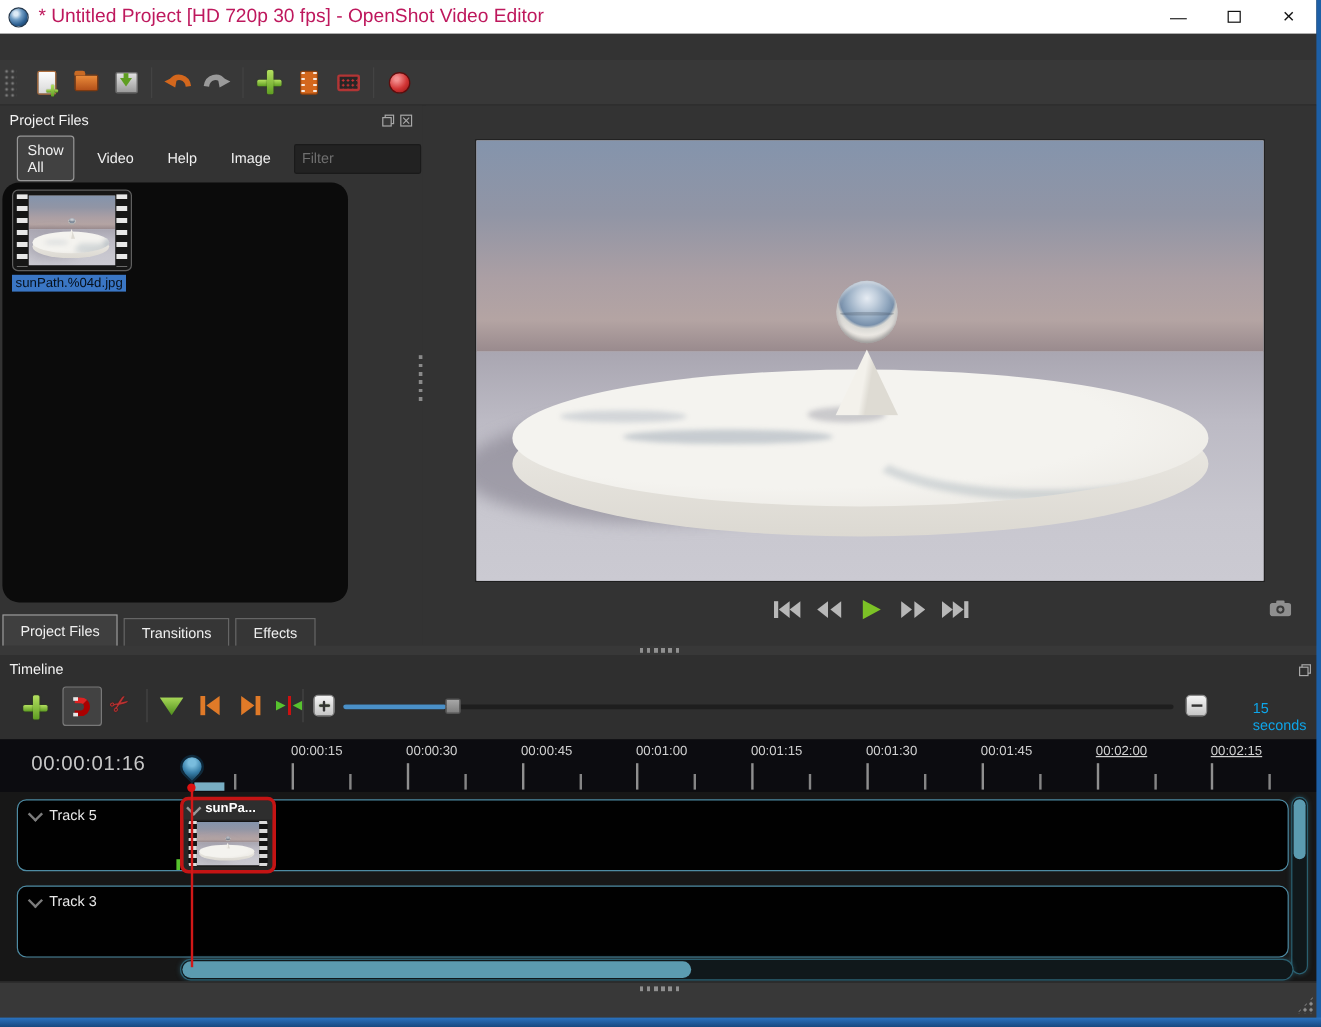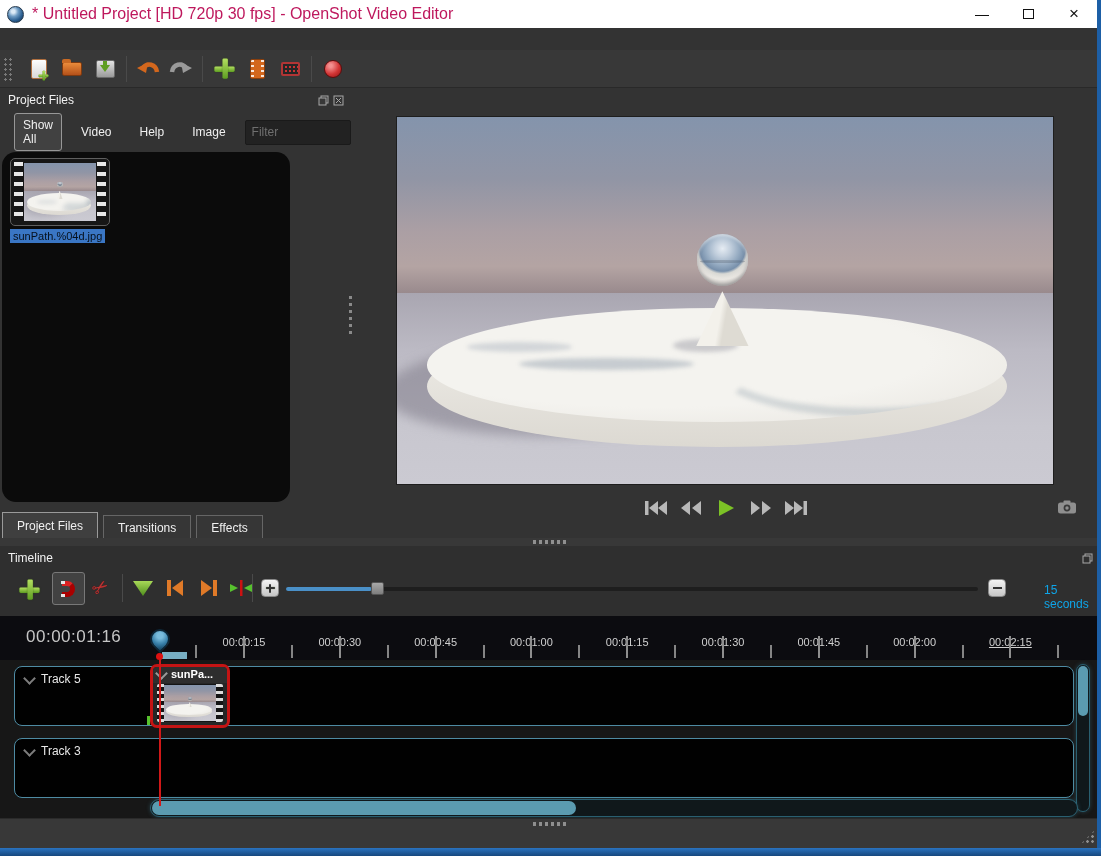--- a/index.html
+++ b/index.html
@@ -151,21 +151,21 @@
   .zb-glyph.plus::after { content:""; position:absolute; left:3.5px; top:0; width:2px; height:9px; background:#333; box-shadow:none; }
   .zb-glyph::after { box-shadow:none; }
   .slider-track { left:286px; top:17px; width:692px; height:4px; background:#1e1e1e; border-radius:2px; }
   .slider-fill { left:286px; top:17px; width:86px; height:4px; background:#4a90c8; border-radius:2px; }
   .slider-handle { left:371px; top:12px; width:13px; height:13px; background:linear-gradient(#a8a8a8,#7e7e7e);
     border:1px solid #555; border-radius:2px; }
   .zoom-label { left:1012px; top:13px; color:#0ea5e9;margin-left:32px; }
 
   .ruler { position:absolute; left:0; top:70px; width:1101px; height:44px; background:#0c0c10; }
   .cur-time { position:absolute; left:26px; top:11px; font-size:17px; color:#c6c6c6; letter-spacing:.5px; }
-  .tick-label { position:absolute; top:20px; transform:translateX(-50%); font-size:11px; color:#d0d0d0; }
+  .tick-label { position:absolute; top:4px; transform:translateX(-50%); font-size:11px; color:#d0d0d0;margin-left:20px; }
   .tick-major { position:absolute; top:20px; width:2px; height:22px; background:#8f8f8f; }
   .tick-minor { position:absolute; top:29px; width:2px; height:13px; background:#858585; }
   .clip-indicator { position:absolute; left:162px; top:36px; width:25px; height:7px; background:#78aec3; }
   .playhead-drop { position:absolute; left:150px; top:13px; width:20px; height:20px;
     border-radius:50% 50% 0 50%; transform:rotate(45deg);
     background:radial-gradient(circle at 35% 35%, #79bcdd 0 20%, #357ca6 60%, #143e58 100%);
     border:2px solid rgba(8,28,42,.9); z-index:31; }
   .playhead-dot { position:absolute; left:156px; top:37px; width:7px; height:7px; border-radius:50%; background:#d11; z-index:32; }
 
   .tracks { position:absolute; left:0; top:114px; width:1101px; height:158px; background:#171717; }
@@ -443,21 +443,21 @@
           <span class="tick-label" style="left: 435.6px;">00:00:45</span>
           <div class="tick-major" style="left: 434.6px;"></div>
           <span class="tick-label" style="left: 531.4px;">00:01:00</span>
           <div class="tick-major" style="left: 530.4px;"></div>
           <span class="tick-label" style="left: 627.2px;">00:01:15</span>
           <div class="tick-major" style="left: 626.2px;"></div>
           <span class="tick-label" style="left: 723px;">00:01:30</span>
           <div class="tick-major" style="left: 722px;"></div>
           <span class="tick-label" style="left: 818.8px;">00:01:45</span>
           <div class="tick-major" style="left: 817.8px;"></div>
-          <span class="tick-label" style="left: 914.6px;">00:02:00</span>
+          <span class="tick-label" style="left: 914.6px; text-decoration: underline;">00:02:00</span>
           <div class="tick-major" style="left: 913.6px;"></div>
           <span class="tick-label" style="left: 1010.4px; text-decoration: underline;">00:02:15</span>
           <div class="tick-major" style="left: 1009.4px;"></div>
           <div class="tick-minor" style="left: 195.1px;"></div>
           <div class="tick-minor" style="left: 290.9px;"></div>
           <div class="tick-minor" style="left: 386.7px;"></div>
           <div class="tick-minor" style="left: 482.5px;"></div>
           <div class="tick-minor" style="left: 578.3px;"></div>
           <div class="tick-minor" style="left: 674.1px;"></div>
           <div class="tick-minor" style="left: 769.9px;"></div>

